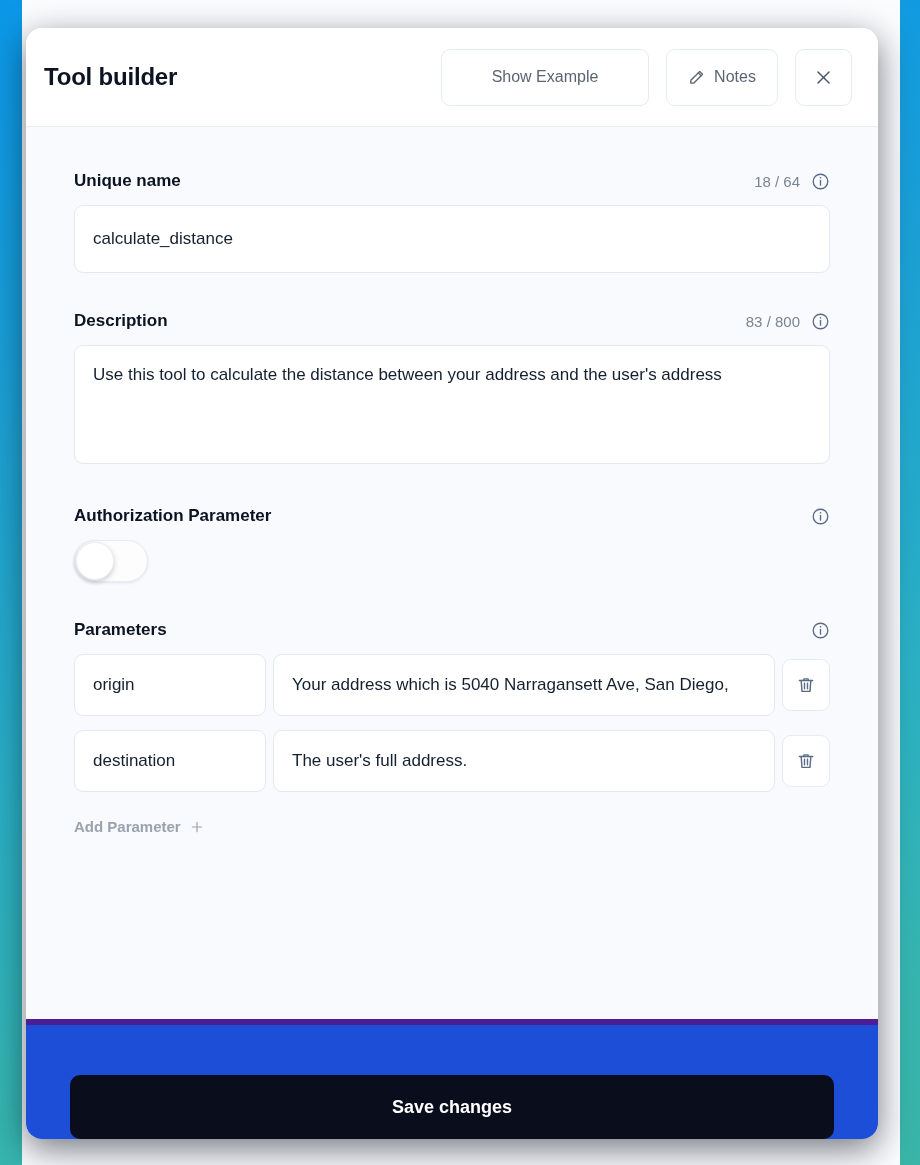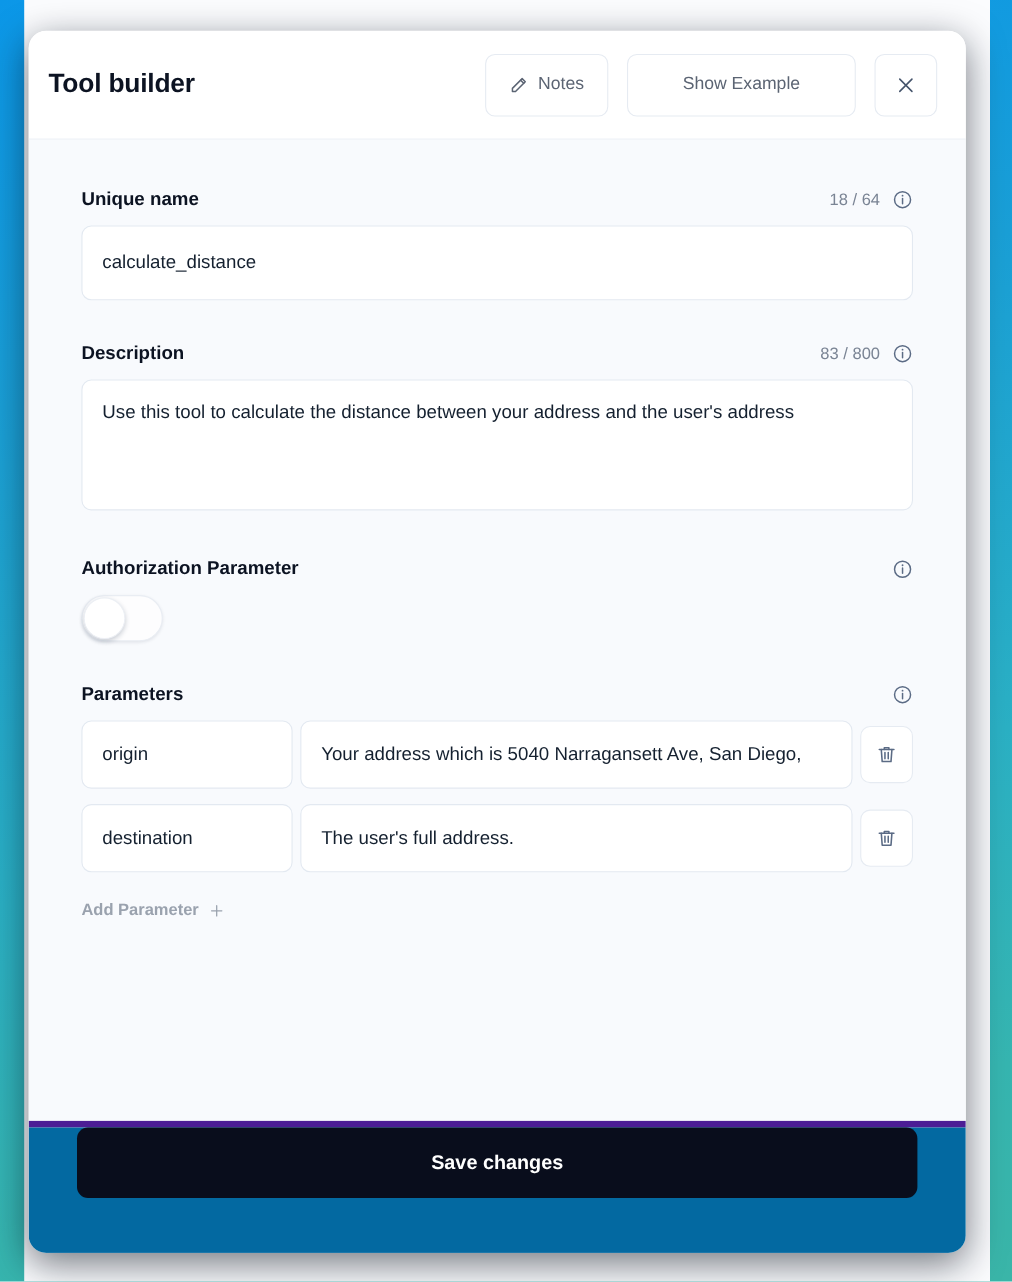--- a/index.html
+++ b/index.html
@@ -262,23 +262,23 @@
     color: #9aa2ae;
     font-size: 15px;
     font-weight: bold;
     cursor: pointer;
   }
   .plus-icon { display: block; width: 14px; height: 14px; }
 
   
   .modal-footer {
     flex: 0 0 114px;
-    background: #0369a1;
-    display: flex;
-    align-items: flex-start;
+    background: #1d4ed8;
+    display: flex;
+    align-items: flex-end;
     padding: 0 44px;
   }
   .save-btn {
     width: 100%;
     height: 64px;
     border: none;
     border-radius: 10px;
     background: #090d1c;
     color: #ffffff;
     font-family: "Liberation Sans", sans-serif;
@@ -302,30 +302,30 @@
   <div class="ghost-line" style="top:880px;width:7px;height:18px;"></div>
   <div class="ghost-line" style="top:960px;width:8px;"></div>
 </div>
 
 <div class="modal">
 
   <div class="modal-header">
     <div class="modal-title">Tool builder</div>
     <div class="header-actions">
 
+      <button class="hbtn hbtn-example">
+        <span>Show Example</span>
+      </button>
+
       <button class="hbtn hbtn-notes">
         <svg class="pencil-icon" viewBox="0 0 24 24" fill="none" stroke="#5b6473" stroke-width="1.9" stroke-linecap="round" stroke-linejoin="round">
           <path d="M16.5 3.5l4 4L8 20H4v-4z"></path>
           <path d="M14.5 5.5l4 4"></path>
         </svg>
         <span>Notes</span>
-      </button>
-
-      <button class="hbtn hbtn-example">
-        <span>Show Example</span>
       </button>
 
       <button class="hbtn hbtn-close">
         <svg class="close-icon" viewBox="0 0 24 24" fill="none" stroke="#45546b" stroke-width="1.8" stroke-linecap="round">
           <path d="M5 5l14 14M19 5L5 19"></path>
         </svg>
       </button>
 
     </div>
   </div>

